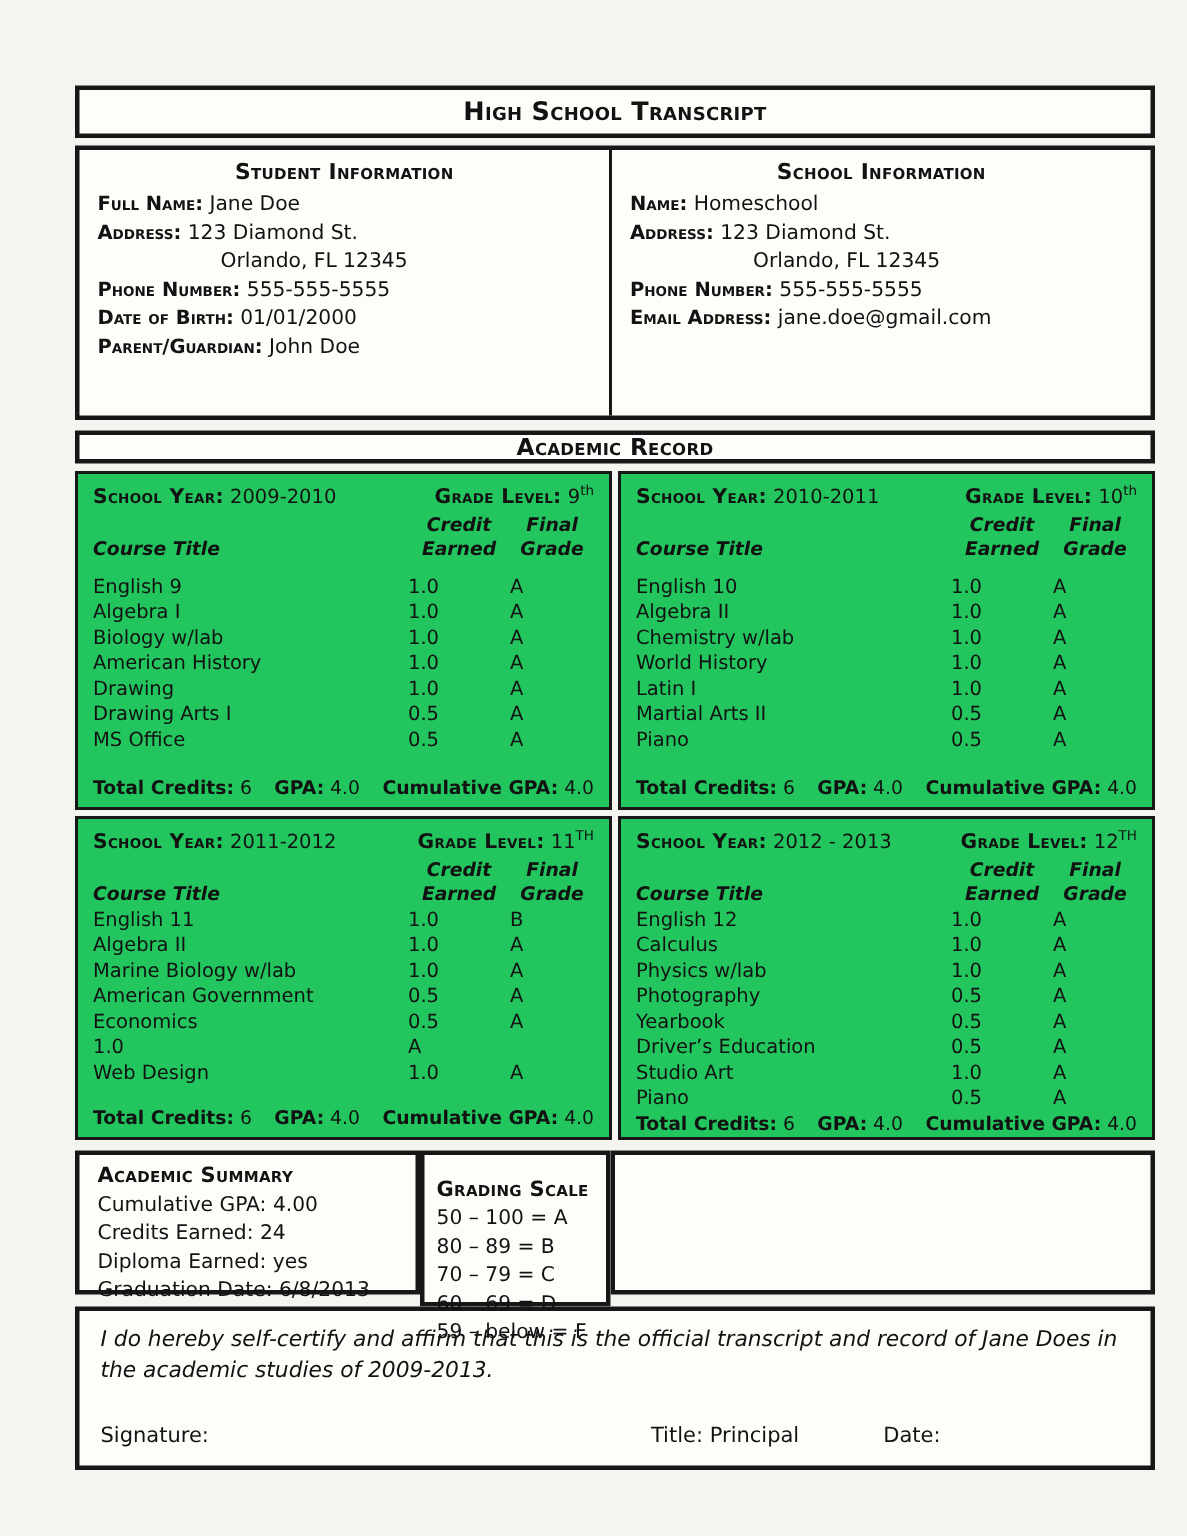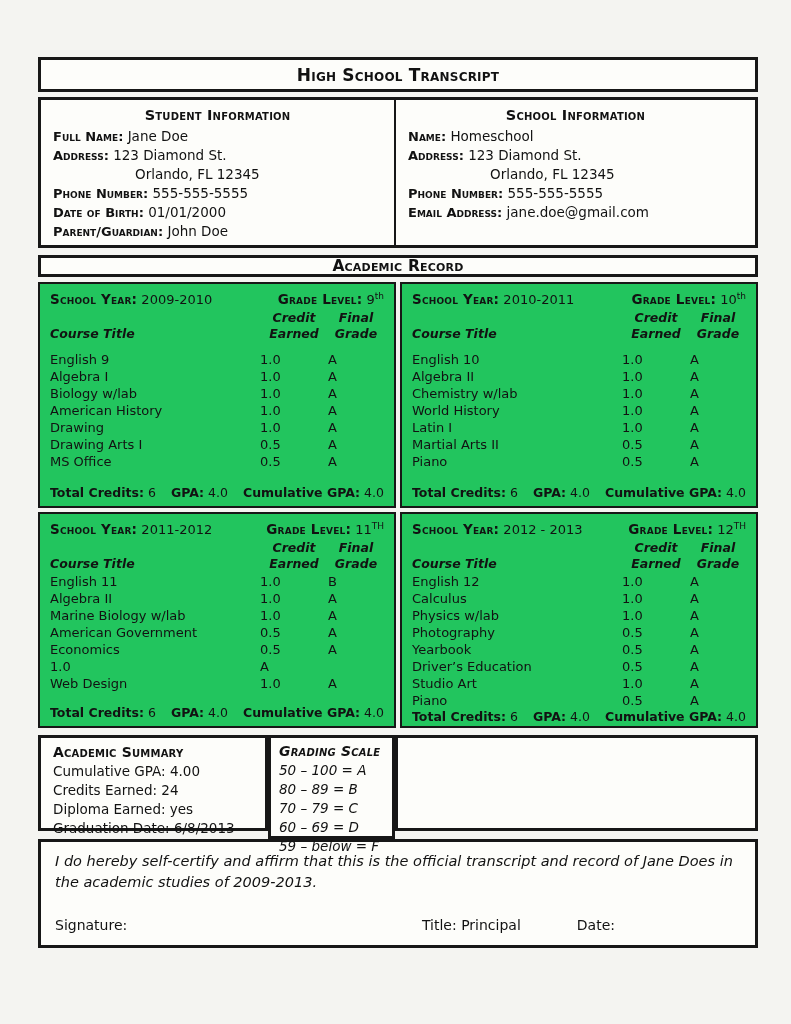--- a/index.html
+++ b/index.html
@@ -3,32 +3,32 @@
 <meta charset="utf-8">
 <style>
   * { margin:0; padding:0; box-sizing:border-box; }
   html,body { width:791px; height:1024px; }
   body {
     background:#f4f4f1;
     font-family:"DejaVu Sans","Liberation Sans",sans-serif;
     color:#121212;
     overflow:hidden;
   }
-  .doc { position:absolute; left:38px; top:57px; width:720px; }
+  .doc { position:absolute; left:50px; top:57px; width:720px; }
   .box { background:#fdfdfa; border:3px solid #171717; }
   .sc { font-variant:small-caps; font-weight:bold; letter-spacing:.2px; }
 
   
   .title-box { height:35px; display:flex; align-items:center; justify-content:center; }
   .title-box .t { font-size:17px; }
   .banner-box { height:22px; display:flex; align-items:center; justify-content:center; margin-top:7px; }
   .banner-box .t { font-size:15.5px; }
 
   
-  .info-box { display:flex; height:151px; margin-top:5px; }
+  .info-box { display:flex; height:183px; margin-top:5px; }
   .info-cell { padding:6px 12px 6px 12px; font-size:13.5px; line-height:19px; }
   .info-cell.left { width:355px; border-right:2px solid #171717; }
   .info-cell.right { flex:1; }
   .info-head { text-align:center; font-size:14.5px; margin-bottom:2px; }
   .info-row .lbl { font-variant:small-caps; font-weight:bold; font-size:13px; }
   .addr2 { padding-left:82px; }
 
   
   .quadrants { margin-top:5px; display:grid; grid-template-columns:1fr 1fr;
                grid-template-rows:226px 216px; gap:4px; }
@@ -46,21 +46,21 @@
   .quad-foot { margin-top:auto; display:flex; font-size:12.5px; }
   .quad-foot b { font-weight:bold; }
   .quad-foot .seg2 { margin-left:auto; }
   .quad-foot .seg3 { margin-left:auto; }
 
   
   .summary-row { margin-top:7px; display:flex; align-items:flex-start; }
   .sum-cell { padding:5px 12px; font-size:13.5px; line-height:19px; }
   .sum-cell .head { font-size:14px; }
   .cell-summary { width:230px; height:96px; }
-  .cell-scale { width:127px; height:104px; padding:4px 8px;font-style:italic; }
+  .cell-scale { width:127px; height:104px; padding:14px 8px; }
   .cell-empty { flex:1; height:96px; }
 
   
   .cert-box { margin-top:0px; padding:9px 14px 12px 14px; }
   .cert-text { font-style:italic; font-size:14.5px; line-height:21px; }
   .sig-row { display:flex; margin-top:24px; font-size:14px; }
   .sig-row .title-part { margin-left:auto;text-align:center; }
   .sig-row .date-part { margin-left:56px; margin-right:126px; }
 </style>
 </head>

